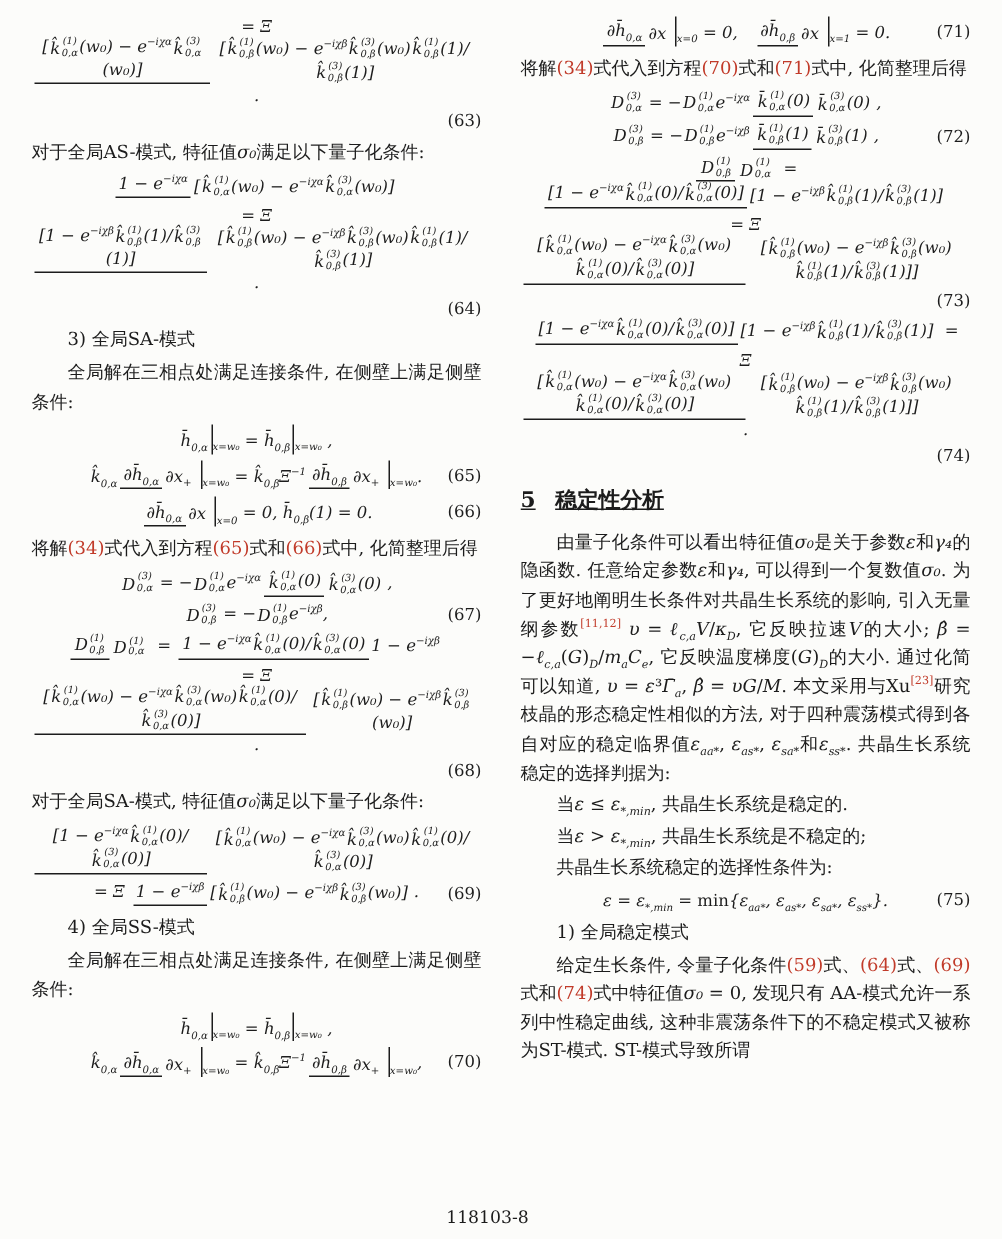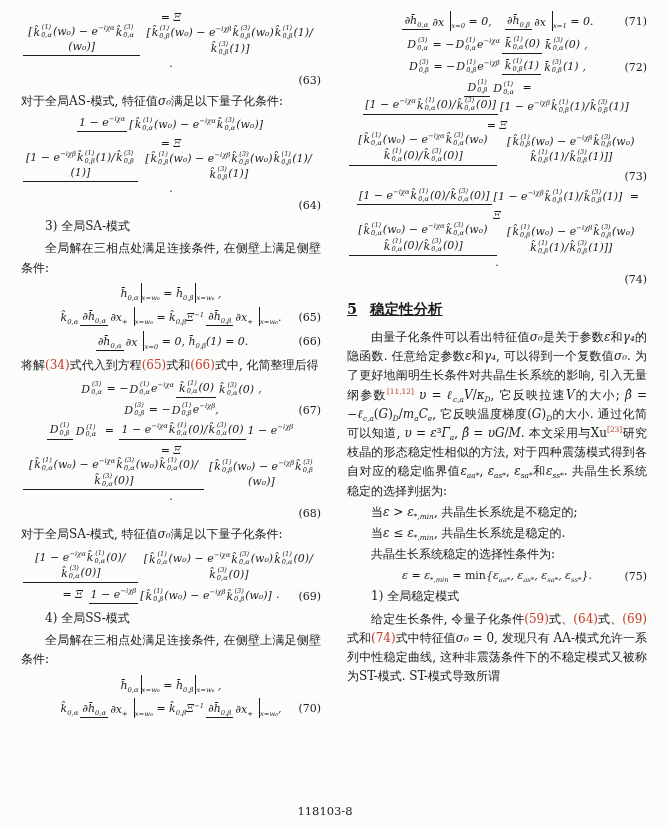--- a/index.html
+++ b/index.html
@@ -402,20 +402,21 @@
             <span class="eq-c"><span class="frac">
                 <span class="num">∂h̄<sub class="sb">0,α</sub></span>
                 <span class="den">∂x</span>
               </span><span class="ebar"><span class="eline"></span><sub class="sb">x=0</sub></span> = 0, <span class="frac">
                 <span class="num">∂h̄<sub class="sb">0,β</sub></span>
                 <span class="den">∂x</span>
               </span><span class="ebar"><span class="eline"></span><sub class="sb">x=1</sub></span> = 0.</span>
             <span class="eq-num">(71)</span>
           </div>
         </div>
+        <div class="para">将解<span class="ref">(34)</span>式代入到方程<span class="ref">(70)</span>式和<span class="ref">(71)</span>式中, 化简整理后得</div>
         <div class="eq">
           <div class="eq-line">
             <span class="eq-c"><span class="su">
                 <span class="su-b">D</span>
                 <span class="scr">
                   <span class="s-top">(3)</span>
                   <span class="s-bot">0,α</span>
                 </span>
               </span> = −<span class="su">
                 <span class="su-b">D</span>
@@ -654,22 +655,22 @@
                       <span class="s-top">(3)</span>
                       <span class="s-bot">0,β</span>
                     </span>
                   </span>(1)]]</span>
               </span>.</span>
           </div>
           <div class="eq-numline">(74)</div>
         </div>
         <div class="sec"><span class="sec-num">5</span><span class="sec-title">稳定性分析</span></div>
         <div class="para ind">由量子化条件可以看出特征值<i>σ₀</i>是关于参数<i>ε</i>和<i>γ₄</i>的隐函数. 任意给定参数<i>ε</i>和<i>γ₄</i>, 可以得到一个复数值<i>σ₀</i>. 为了更好地阐明生长条件对共晶生长系统的影响, 引入无量纲参数<sup class="sp ref">[11,12]</sup> <i>υ</i> = <i>ℓ</i><sub class="sb">c,a</sub><i>V</i>/<i>κ</i><sub class="sb">D</sub>, 它反映拉速<i>V</i>的大小; <i>β̂</i> = −<i>ℓ</i><sub class="sb">c,a</sub>(<i>G</i>)<sub class="sb">D</sub>/<i>m</i><sub class="sb">a</sub><i>C</i><sub class="sb">e</sub>, 它反映温度梯度(<i>G</i>)<sub class="sb">D</sub>的大小. 通过化简可以知道, <i>υ</i> = <i>ε</i>³<i>Γ̄</i><sub class="sb">a</sub>, <i>β̂</i> = <i>υG</i>/<i>M</i>. 本文采用与Xu<sup class="sp ref">[23]</sup>研究枝晶的形态稳定性相似的方法, 对于四种震荡模式得到各自对应的稳定临界值<i>ε</i><sub class="sb">aa*</sub>, <i>ε</i><sub class="sb">as*</sub>, <i>ε</i><sub class="sb">sa*</sub>和<i>ε</i><sub class="sb">ss*</sub>. 共晶生长系统稳定的选择判据为:</div>
+        <div class="para ind">当<i>ε</i> ≤ <i>ε</i><sub class="sb">*,min</sub>, 共晶生长系统是稳定的.</div>
         <div class="para ind">当<i>ε</i> &gt; <i>ε</i><sub class="sb">*,min</sub>, 共晶生长系统是不稳定的;</div>
-        <div class="para ind">当<i>ε</i> ≤ <i>ε</i><sub class="sb">*,min</sub>, 共晶生长系统是稳定的.</div>
         <div class="para ind">共晶生长系统稳定的选择性条件为:</div>
         <div class="eq">
           <div class="eq-line">
             <span class="eq-c">ε = ε<sub class="sb">*,min</sub> = <span class="rm">min</span>{ε<sub class="sb">aa*</sub>, ε<sub class="sb">as*</sub>, ε<sub class="sb">sa*</sub>, ε<sub class="sb">ss*</sub>}.</span>
             <span class="eq-num">(75)</span>
           </div>
         </div>
         <div class="subhead">1) 全局稳定模式</div>
         <div class="para ind">给定生长条件, 令量子化条件<span class="ref">(59)</span>式、<span class="ref">(64)</span>式、<span class="ref">(69)</span>式和<span class="ref">(74)</span>式中特征值<i>σ₀</i> = 0, 发现只有 AA-模式允许一系列中性稳定曲线, 这种非震荡条件下的不稳定模式又被称为ST-模式. ST-模式导致所谓</div>
       </div>

